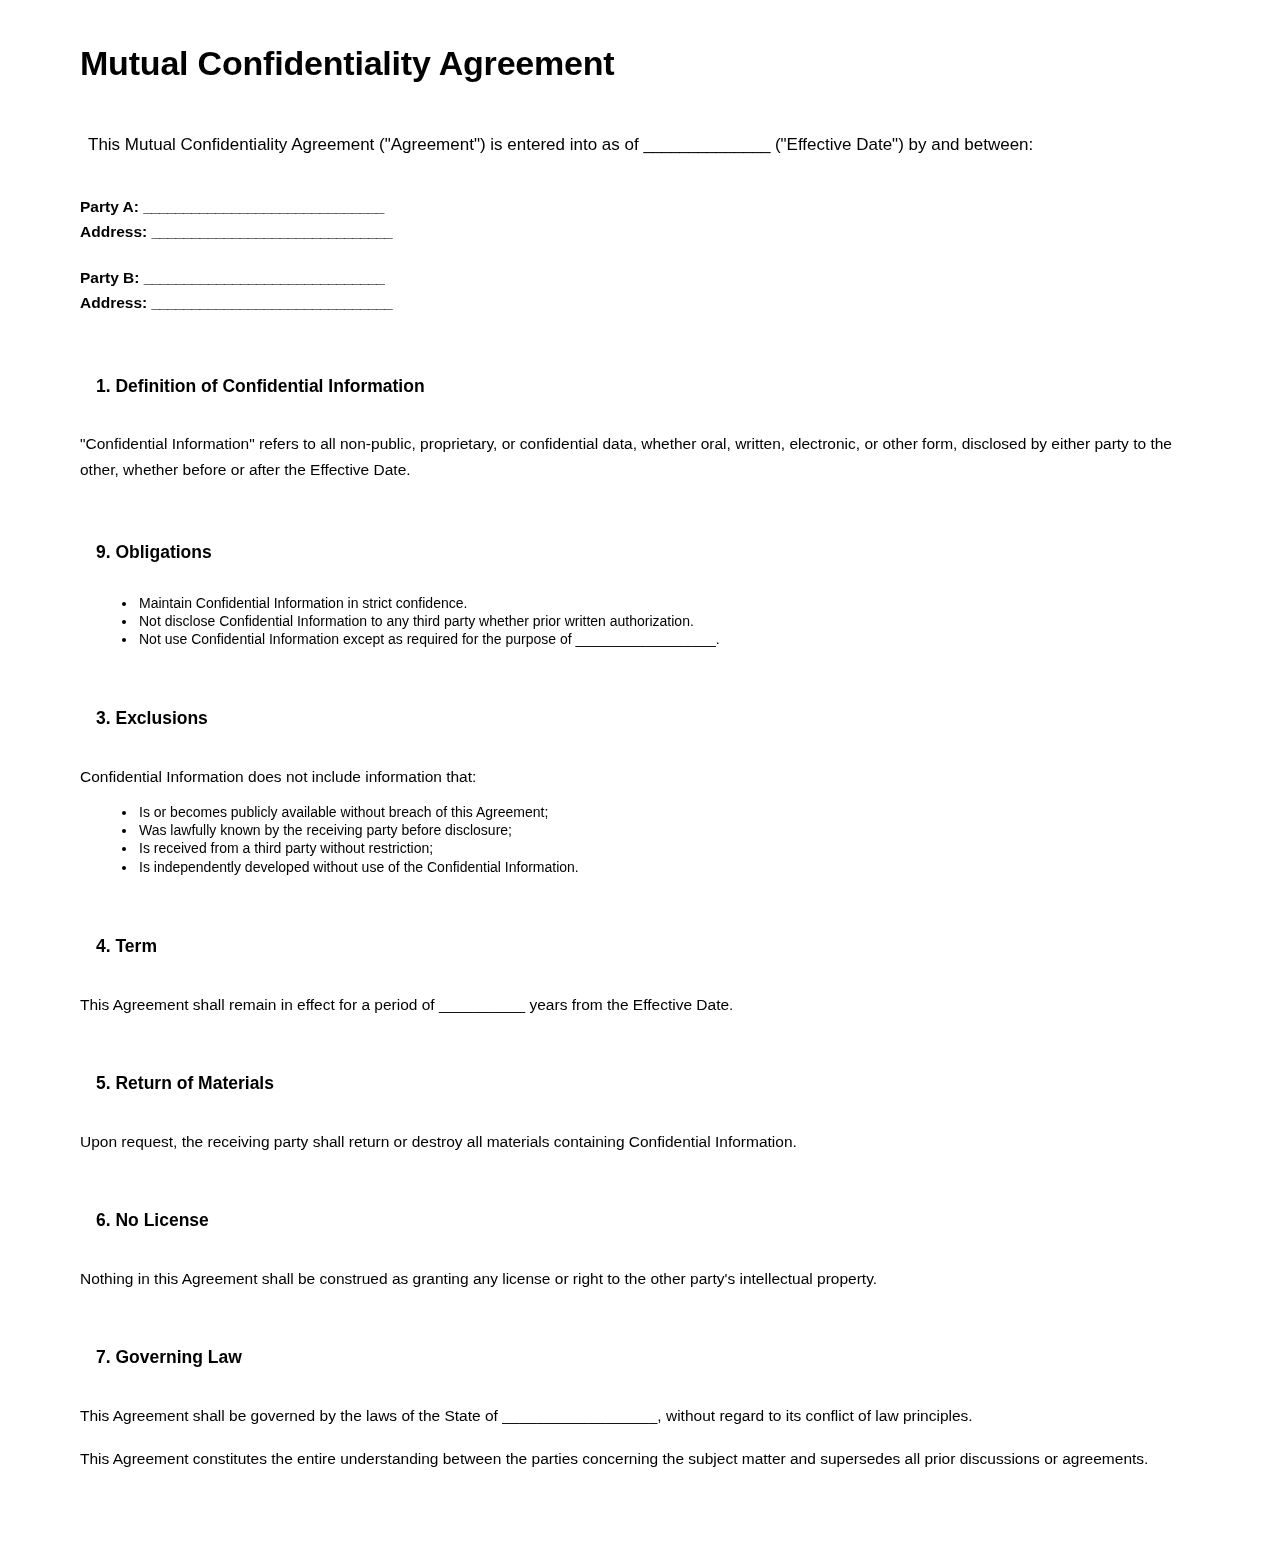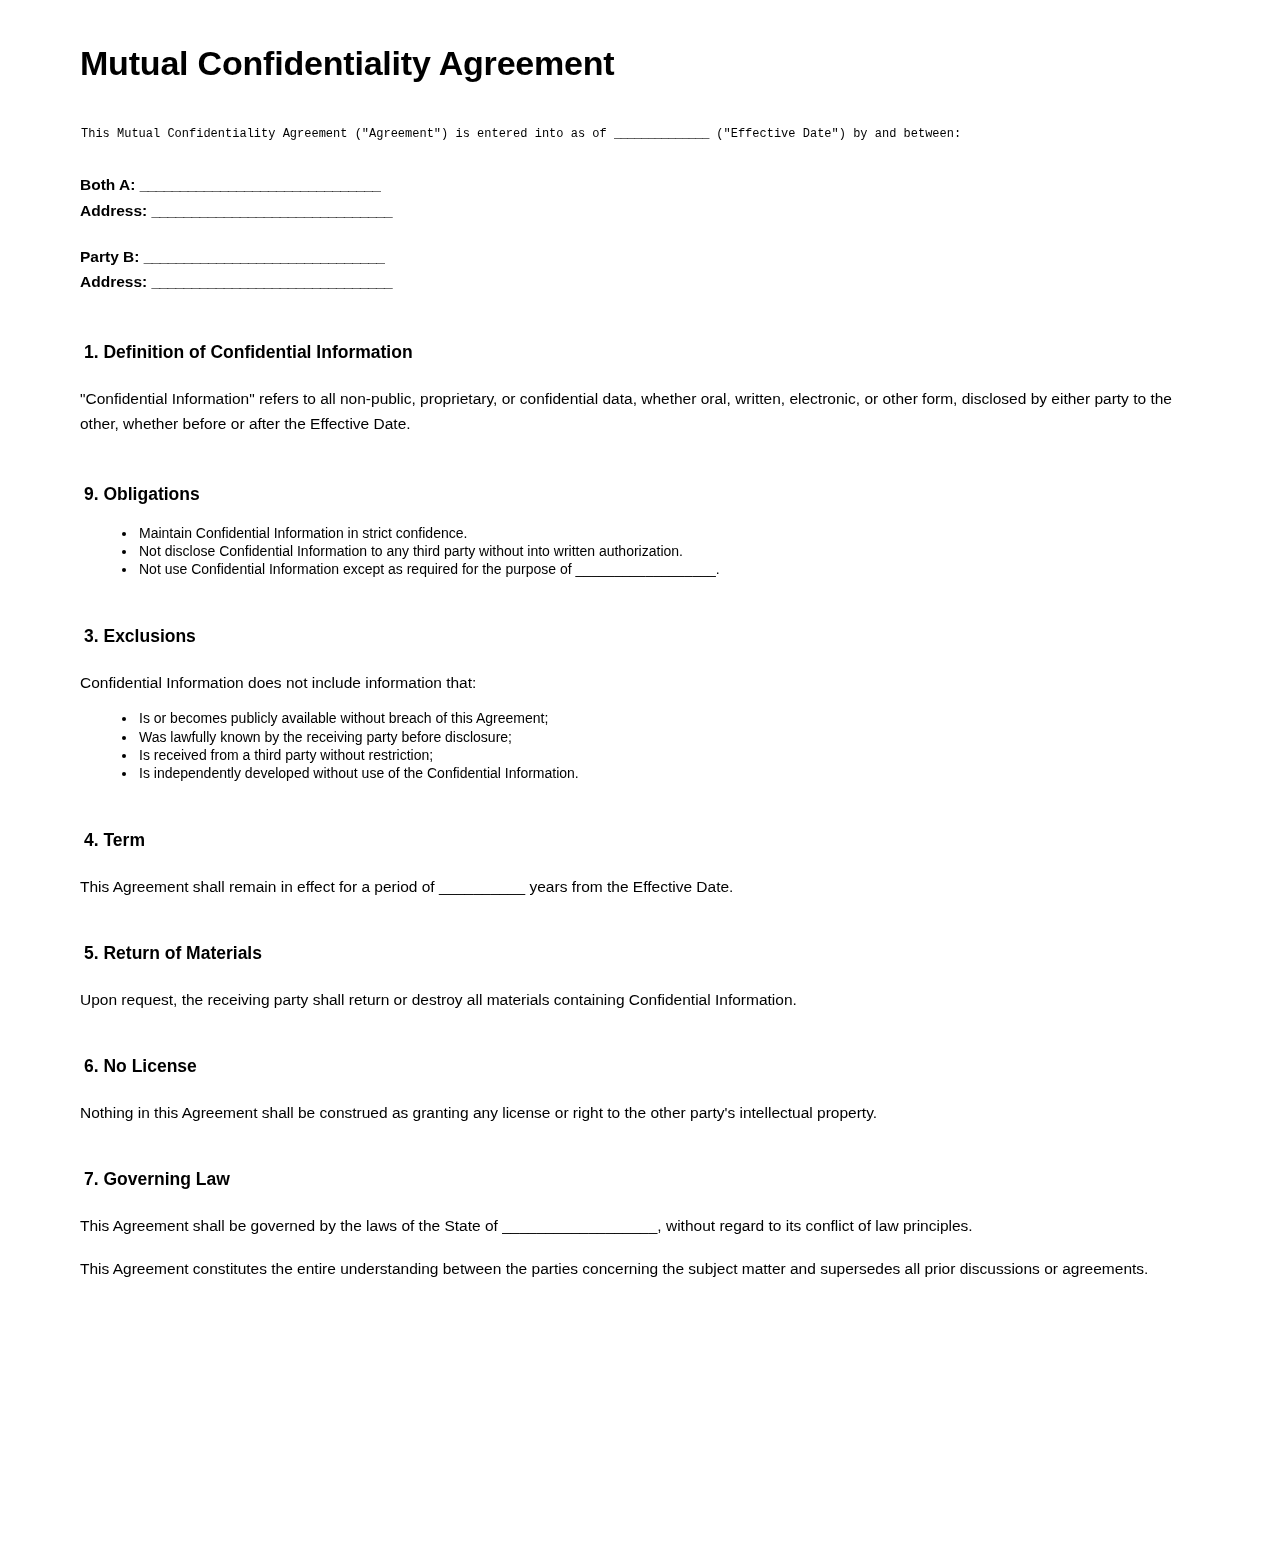--- a/index.html
+++ b/index.html
@@ -35,25 +35,24 @@
   .doc-title {
     font-size: 34px;
     font-weight: bold;
     line-height: 1.2;
     letter-spacing: -0.2px;
     margin: 0;
     padding-top: 43px;
     color: #000;
   }
   .intro {
-    font-size: 12px;
+    font-size: 17px;
     line-height: 1.55;
-    margin: 1px;
+    margin: 8px;
     padding-top: 40px;
-    font-family: Liberation Mono, monospace;
   }
   .parties {
     padding-top: 28px;
   }
   .party-line {
     font-size: 15.5px;
     line-height: 1.62;
     font-weight: bold;
     white-space: nowrap;
   }
@@ -66,21 +65,21 @@
   }
   .party-line .blank {
     font-weight: bold;
     letter-spacing: -0.6px;
     margin-top: 8px;
   }
   h2.section-heading {
     font-size: 17.5px;
     font-weight: bold;
     line-height: 1.25;
-    margin: 4px;
+    margin: 16px;
     padding-top: 44px;
   }
   h2.section-heading.tight {
     padding-top: 40px;
   }
   p.body-text {
     font-size: 15.5px;
     line-height: 1.62;
     margin: 0;
     padding-top: 18px;
@@ -101,34 +100,34 @@
 <body>
 
 <div class="page">
   <div class="content">
 
     <h1 class="doc-title">Mutual Confidentiality Agreement</h1>
 
     <p class="intro"><span>This Mutual Confidentiality Agreement ("Agreement") is entered into as of </span><span class="blank">______________</span><span> ("Effective Date") by and between:</span></p>
 
     <div class="parties">
-      <div class="party-line"><span>Both A:</span> <span class="blank">______________________________</span></div>
+      <div class="party-line"><span>Party A:</span> <span class="blank">______________________________</span></div>
       <div class="party-line"><span>Address:</span> <span class="blank">______________________________</span></div>
       <div class="party-gap"></div>
       <div class="party-line"><span>Party B:</span> <span class="blank">______________________________</span></div>
       <div class="party-line"><span>Address:</span> <span class="blank">______________________________</span></div>
     </div>
 
     <h2 class="section-heading">1. Definition of Confidential Information</h2>
     <p class="body-text">"Confidential Information" refers to all non-public, proprietary, or confidential data, whether oral, written, electronic, or other form, disclosed by either party to the other, whether before or after the Effective Date.</p>
 
     <h2 class="section-heading">9. Obligations</h2>
     <ul class="bullets">
       <li>Maintain Confidential Information in strict confidence.</li>
-      <li>Not disclose Confidential Information to any third party without into written authorization.</li>
+      <li>Not disclose Confidential Information to any third party whether prior written authorization.</li>
       <li>Not use Confidential Information except as required for the purpose of __________________.</li>
     </ul>
 
     <h2 class="section-heading">3. Exclusions</h2>
     <p class="body-text">Confidential Information does not include information that:</p>
     <ul class="bullets">
       <li>Is or becomes publicly available without breach of this Agreement;</li>
       <li>Was lawfully known by the receiving party before disclosure;</li>
       <li>Is received from a third party without restriction;</li>
       <li>Is independently developed without use of the Confidential Information.</li>

